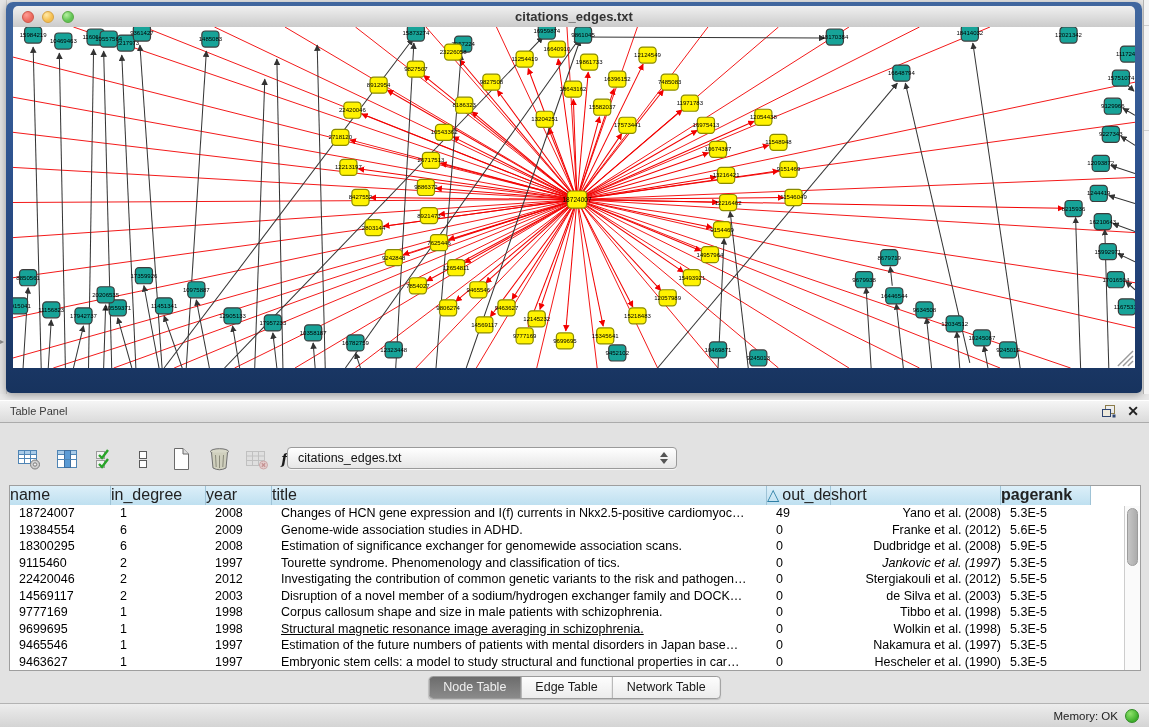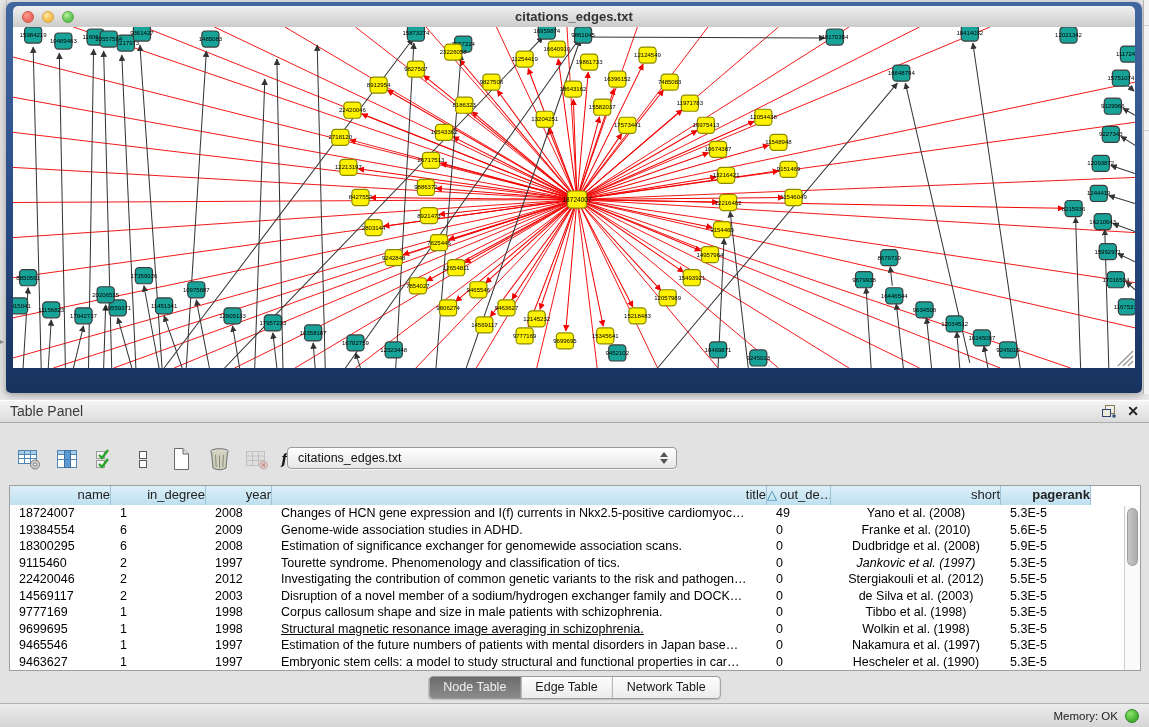--- a/index.html
+++ b/index.html
@@ -28,48 +28,48 @@
   .net-canvas svg{display:block;width:100%;height:100%;}
 
   
   #right-sliver{position:absolute;left:1143px;top:0;width:6px;height:394px;background:#F4F4F4;border-left:1px solid #B2B2B2;}
   #right-sliver .ln{position:absolute;left:0;right:0;height:1px;background:#CFCFCF;}
 
   
   #table-panel{position:absolute;left:0;top:400px;width:1149px;height:303px;background:#E2E2E2;}
   .panel-header{position:absolute;left:0;top:0;right:0;height:21px;
     background:linear-gradient(#F5F5F5,#DBDBDB);border-top:1px solid #FFF;border-bottom:1px solid #ABABAB;}
-  .panel-header .ptitle{position:absolute;left:10px;top:0;line-height:21px;font-size:14px;color:#3A3A3A;}
+  .panel-header .ptitle{position:absolute;left:10px;top:0;line-height:21px;font-size:11px;color:#3A3A3A;}
   .panel-header .hdr-icons{position:absolute;right:10px;top:2px;display:flex;gap:10px;align-items:center;}
   .panel-header .close-x{font-size:14px;font-weight:bold;color:#222;line-height:16px;cursor:default;}
 
   .toolbar{position:absolute;left:16px;top:46px;display:flex;gap:12px;align-items:center;height:26px;}
   .tool{width:26px;height:24px;display:flex;align-items:center;justify-content:center;}
   .tool.disabled{opacity:.45;}
   .fx{font-family:"DejaVu Serif",serif;font-style:italic;font-weight:bold;font-size:14px;color:#1A1A1A;}
 
   .combo{position:absolute;left:287px;top:47px;width:390px;height:22px;box-sizing:border-box;
     border:1px solid #9A9A9A;border-radius:4px;background:linear-gradient(#FFFFFF,#E6E6E6);
     box-shadow:0 1px 0 rgba(255,255,255,.7);}
   .combo .val{position:absolute;left:10px;top:0;line-height:21px;font-size:12.5px;color:#111;}
   .combo .spin{position:absolute;right:8px;top:4px;display:flex;flex-direction:column;gap:2px;}
   .combo .tri-up{width:0;height:0;border-left:4px solid transparent;border-right:4px solid transparent;border-bottom:5px solid #555;}
   .combo .tri-dn{width:0;height:0;border-left:4px solid transparent;border-right:4px solid transparent;border-top:5px solid #555;}
 
   .datatable{position:absolute;left:9px;top:85px;width:1132px;height:186px;background:#FFF;
     border:1px solid #9E9E9E;box-sizing:border-box;overflow:hidden;}
   .thead{display:flex;height:19px;}
-  .th{box-sizing:border-box;height:19px;line-height:18px;text-align:right;font-size:13px;color:#222;
+  .th{box-sizing:border-box;height:19px;line-height:18px;text-align:left;font-size:16px;color:#222;
     background:linear-gradient(#DCEFF9,#BFE0F0);border-right:1px solid #9FC3D6;overflow:hidden;white-space:nowrap;}
   .th.filler{background:#FFF;border-right:none;flex:1;}
   .th .sort{color:#2E7FA5;margin-right:3px;}
   .trow{display:flex;height:16.5px;}
   .td{box-sizing:border-box;height:16.5px;line-height:16.5px;font-size:12.5px;color:#000;
     padding-left:9px;overflow:hidden;white-space:nowrap;text-overflow:clip;}
-  .td.center{text-align:center;padding-left:0;}
+  .td.center{text-align:right;padding-left:0;}
   .vscroll{position:absolute;top:20px;right:0;bottom:0;width:15px;background:#FAFAFA;border-left:1px solid #CDCDCD;}
   .vthumb{position:absolute;left:2px;right:2px;top:2px;height:56px;border-radius:6px;
     background:linear-gradient(90deg,#C6C6C6,#ACACAC);border:1px solid #9B9B9B;}
 
   .tabs{position:absolute;left:50%;top:276px;transform:translateX(-50%);display:flex;height:21px;
     border:1px solid #9B9B9B;border-radius:4px;overflow:hidden;background:linear-gradient(#FDFDFD,#ECECEC);
     box-shadow:0 1px 1px rgba(0,0,0,.15);}
   .tab{padding:0 14px;line-height:21px;font-size:12.5px;color:#1A1A1A;border-left:1px solid #ADADAD;}
   .tab:first-child{border-left:none;}
   .tab.active{background:linear-gradient(#6C6C6C,#8B8B8B);color:#EFEFEF;}
@@ -784,21 +784,21 @@
             <div class="td" style="width: 64px;">49</div>
             <div class="td center" style="width: 170px;">Yano et al. (2008)</div>
             <div class="td" style="width: 90px;">5.3E-5</div>
           </div>
           <div class="trow">
             <div class="td" style="width: 101px;">19384554</div>
             <div class="td" style="width: 95px;">6</div>
             <div class="td" style="width: 66px;">2009</div>
             <div class="td" style="width: 495px;">Genome-wide association studies in ADHD.</div>
             <div class="td" style="width: 64px;">0</div>
-            <div class="td center" style="width: 170px;">Franke et al. (2010)</div>
+            <div class="td center" style="width: 170px;">Franke et al. (2012)</div>
             <div class="td" style="width: 90px;">5.6E-5</div>
           </div>
           <div class="trow">
             <div class="td" style="width: 101px;">18300295</div>
             <div class="td" style="width: 95px;">6</div>
             <div class="td" style="width: 66px;">2008</div>
             <div class="td" style="width: 495px;">Estimation of significance exchanger for genomewide association scans.</div>
             <div class="td" style="width: 64px;">0</div>
             <div class="td center" style="width: 170px;">Dudbridge et al. (2008)</div>
             <div class="td" style="width: 90px;">5.9E-5</div>

